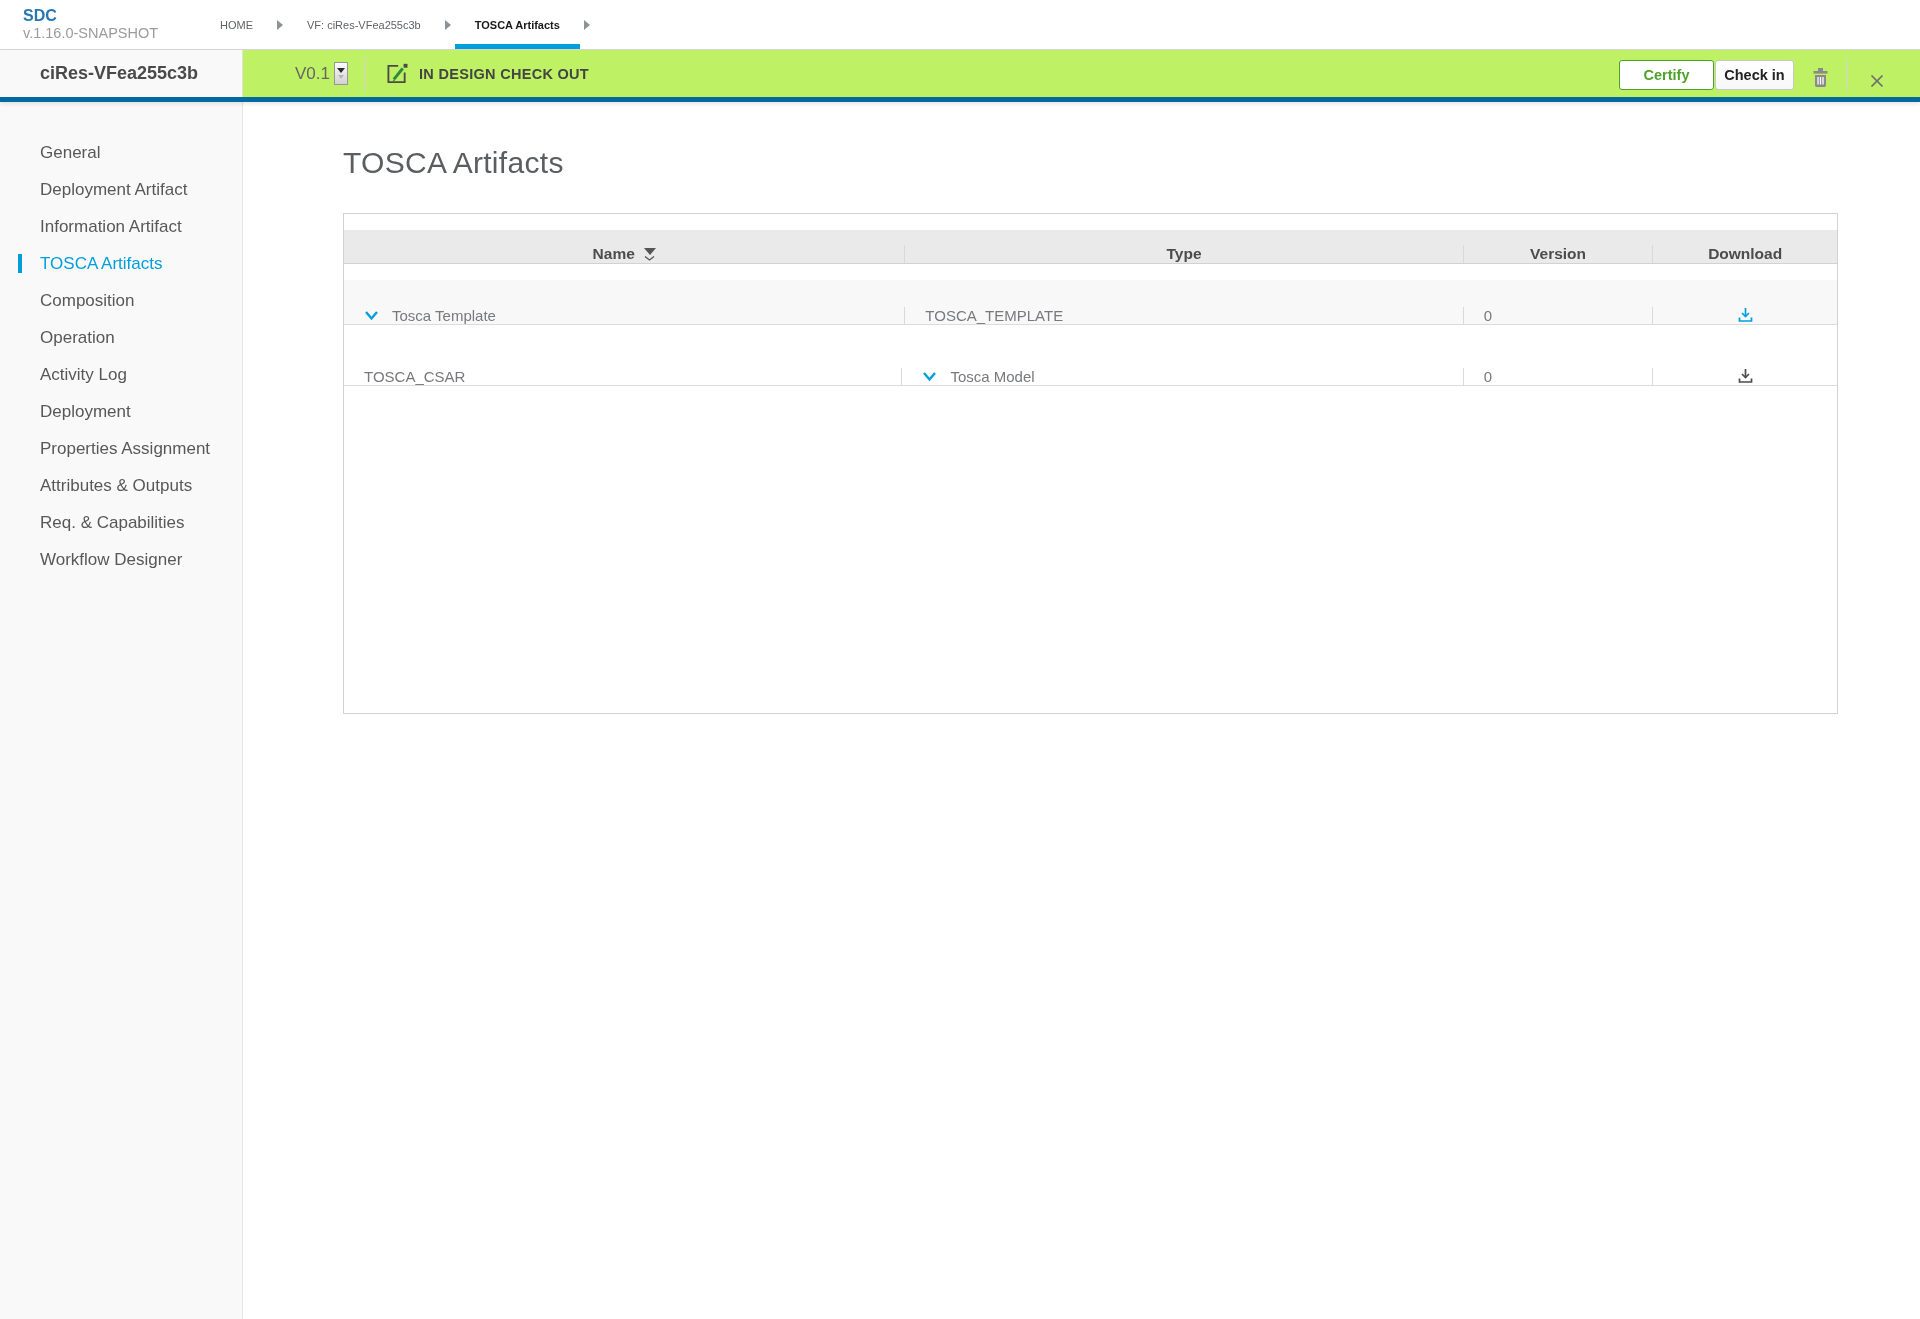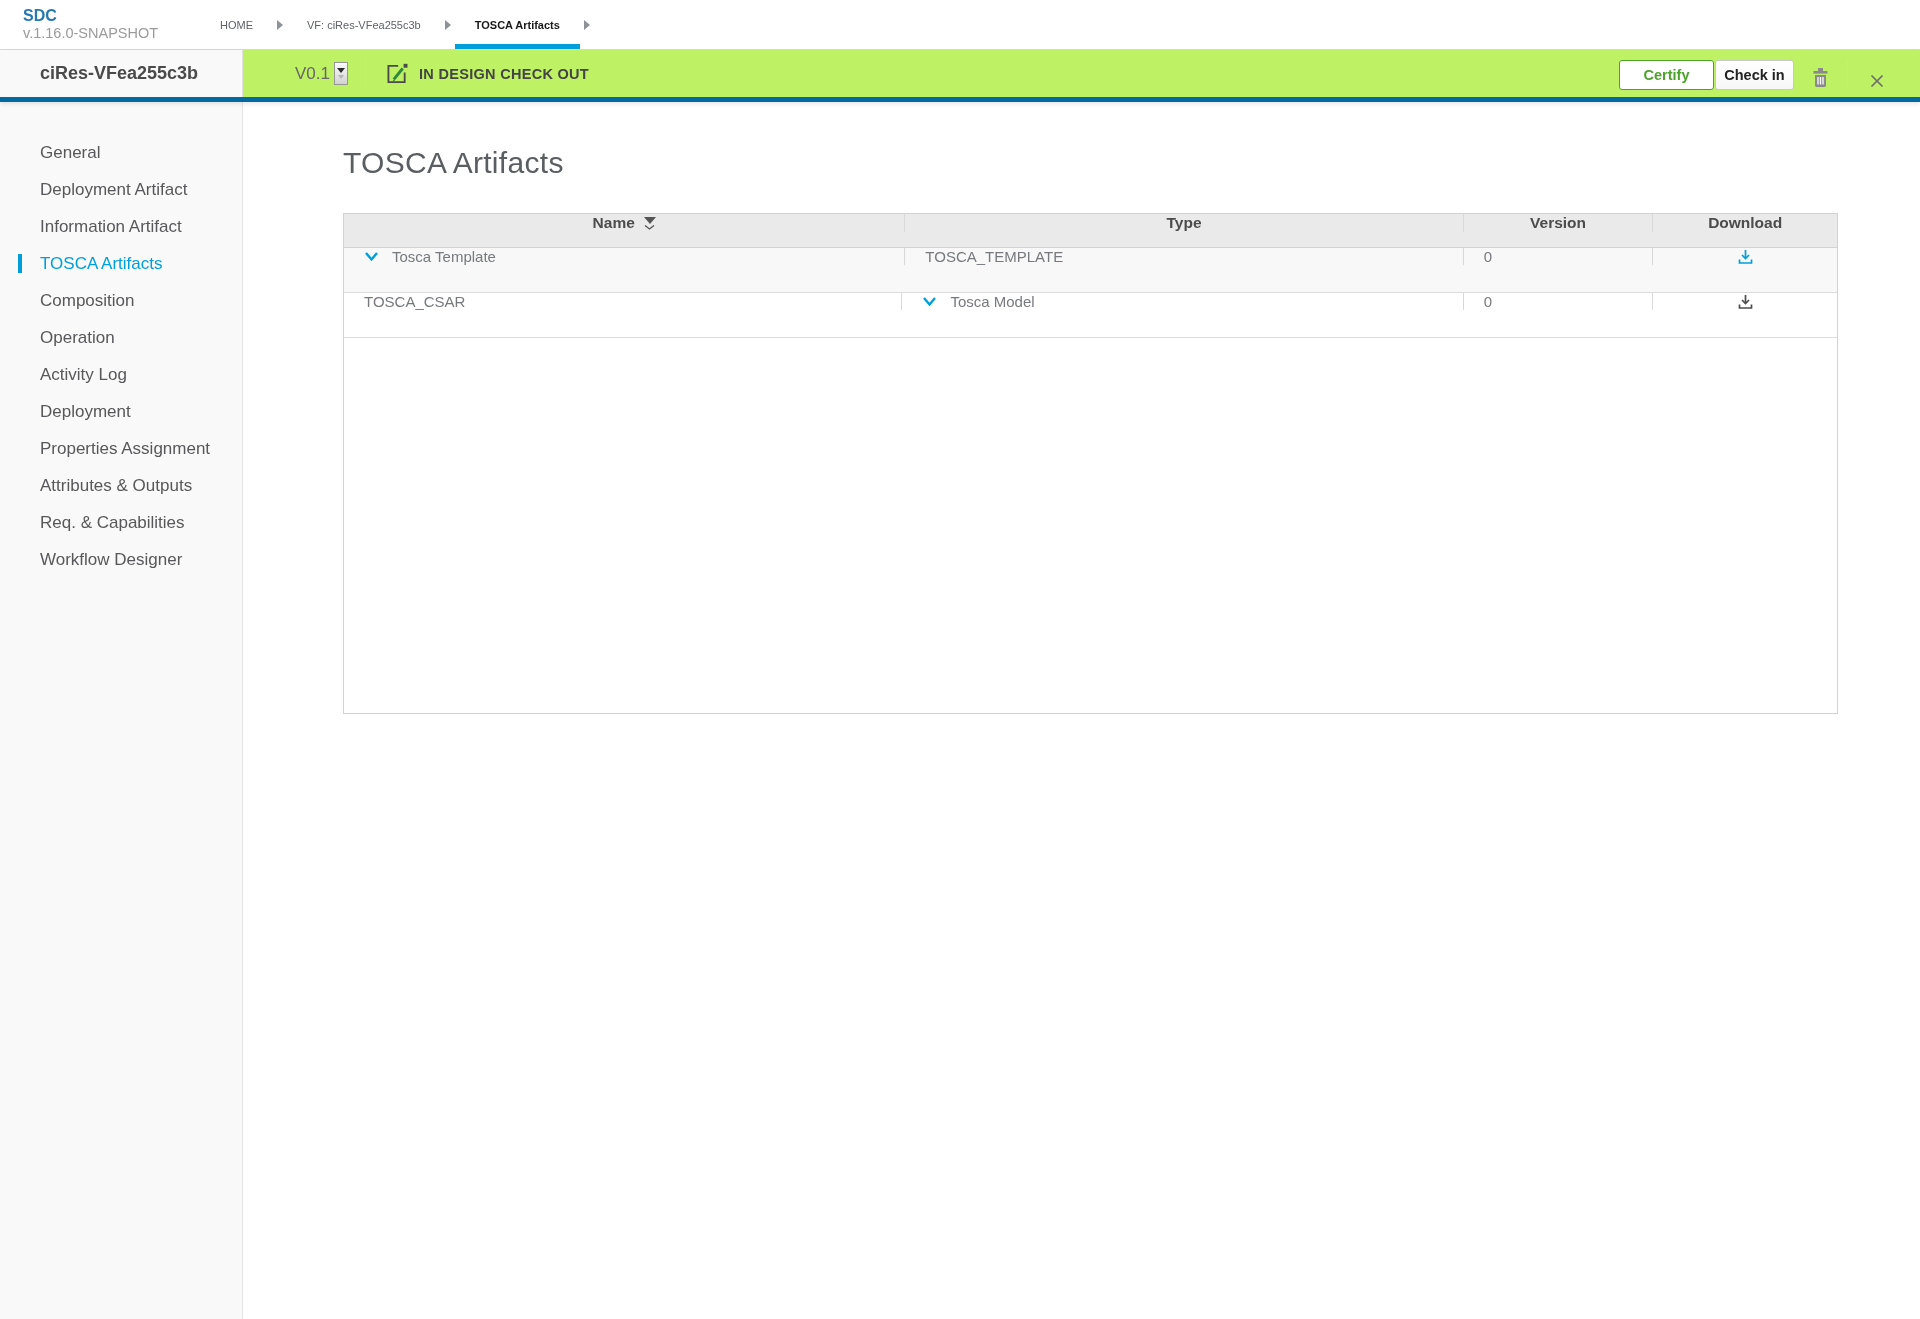--- a/index.html
+++ b/index.html
@@ -45,21 +45,21 @@
   
   .page{display:flex;height:1217px;}
   .sidebar{width:243px;background:#f9f9f9;border-right:1px solid #e5e5e5;padding-top:32px;}
   .side-item{position:relative;height:37px;display:flex;align-items:center;padding-left:40px;font-size:17px;color:#58585a;cursor:pointer;}
   .side-item.active{color:var(--accent);}
   .active-bar{position:absolute;left:18px;top:9px;width:4px;height:19px;background:var(--accent);}
   
   .main{flex:1;padding-left:100px;}
   .page-title{margin:44px 0 0 0;font-size:30px;font-weight:300;color:#5b5e60;letter-spacing:.3px;}
   .table-box{margin-top:33px;width:1495px;height:501px;border:1px solid #d2d2d2;background:#fff;}
-  .trow{display:flex;align-items:flex-start;}
+  .trow{display:flex;align-items:flex-end;margin-top:16px;}
   .thead{height:34px;background:#eaeaea;border-bottom:1px solid #d2d2d2;font-size:15.5px;font-weight:700;color:#4c4c4c;}
   .tbody-row{height:45px;font-size:15px;color:#77797c;border-bottom:1px solid #dcdcdc;}
   .row-alt{background:#f8f8f8;}
   .cell{display:flex;align-items:center;}
   .c-name{flex:0 0 37.6%;border-right:1px solid #d9d9d9;}
   .c-type{flex:0 0 37.4%;border-right:1px solid #d9d9d9;padding-left:20px;}
   .c-version{flex:0 0 12.7%;border-right:1px solid #d9d9d9;padding-left:20px;}
   .c-download{flex:0 0 12.3%;justify-content:center;}
   .thead .cell{justify-content:center;padding-left:0;}
   .name-cell-content{display:flex;align-items:center;padding-left:20px;}

